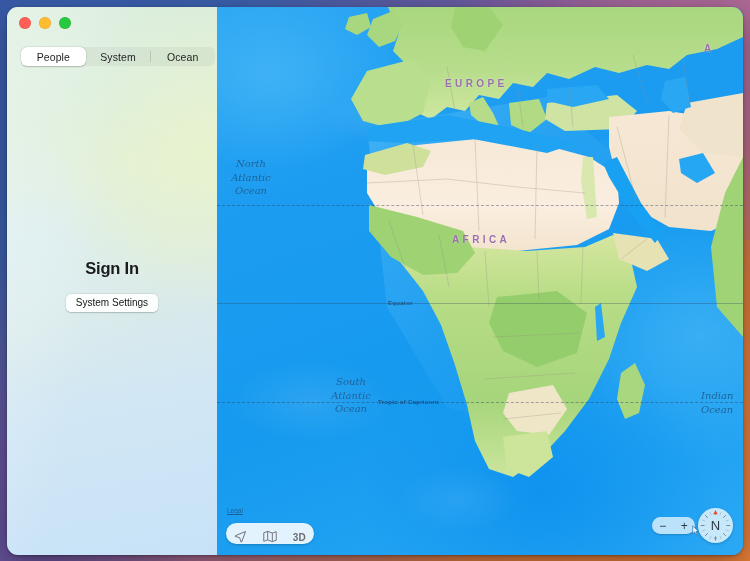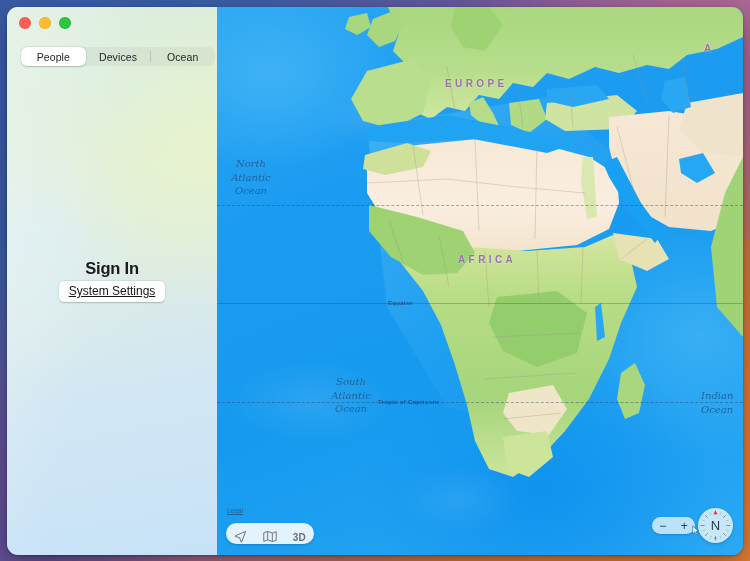--- a/index.html
+++ b/index.html
@@ -84,28 +84,27 @@
   .signin-block {
     position: absolute; left: 0; right: 0; top: 252px;
     text-align: center; z-index: 3; padding: 0 14px;
   }
   .signin-title { font-size: 16.5px; font-weight: bold; color: #1a1a1c; letter-spacing: -.2px; }
   .signin-sub {
     margin-top: 9px; font-size: 10.5px; line-height: 1.33;
     color: #2c2c2e;
   }
   .sys-btn {
-    margin-top: 3px;
+    margin-top: 16px;
     display: inline-block;
     padding: 3px 10px 4px;
-    font-size: 12px; color: #161618;
+    font-size: 10px; color: #161618;
     background: rgba(255,255,255,.92);
     border-radius: 5px;
     box-shadow: 0 .5px 1.5px rgba(0,0,0,.2), 0 0 0 .5px rgba(0,0,0,.05);
-    text-decoration: underline;
   }
 
   
   .map {
     flex: 1; position: relative; overflow: hidden;
     background: #1a9bf0;
   }
   .ocean {
     position: absolute; inset: 0;
     background:
@@ -208,21 +207,21 @@
   <div class="sidebar">
 
     <div class="traffic">
       <div class="light red"></div>
       <div class="light yellow"></div>
       <div class="light green"></div>
     </div>
 
     <div class="segmented">
       <div class="seg active">People</div>
-      <div class="seg">Devices</div>
+      <div class="seg">System</div>
       <div class="seg div">Ocean</div>
     </div>
 
     <div class="signin-block">
       <div class="signin-title">Sign In</div>
       <div class="sys-btn">System Settings</div>
     </div>
   </div>
 
   <div class="map">
@@ -356,21 +355,21 @@
     <div class="ocean-label" style="left:4px; top:150px; width:60px; white-space:pre-line;">North
 Atlantic
 Ocean</div>
     <div class="ocean-label" style="left:104px; top:368px; width:60px; white-space:pre-line;">South
 Atlantic
 Ocean</div>
     <div class="ocean-label" style="left:484px; top:382px; width:60px; text-align:left; white-space:pre-line;">Indian
 Ocean</div>
 
     <div class="continent-label" style="left:220px; top:71px;padding-left:8px;">EUROPE</div>
-    <div class="continent-label" style="left:235px; top:247px;margin-left:6px;">AFRICA</div>
+    <div class="continent-label" style="left:235px; top:227px;">AFRICA</div>
     <div class="continent-label" style="left:487px; top:36px;">A</div>
 
     <div class="legal">Legal</div>
 
     <div class="map-toolbar">
       <div class="tb-item">
         <svg width="13" height="13" viewBox="0 0 16 16">
           <path d="M14.2 1.8 L1.6 7.1 a.45.45 0 0 0 .05.85 L6.9 9.4 l1.7 5.2 a.45.45 0 0 0 .85.03 Z" fill="none" stroke="#6d6d72" stroke-width="1.2" stroke-linejoin="round"></path>
         </svg>
       </div>

